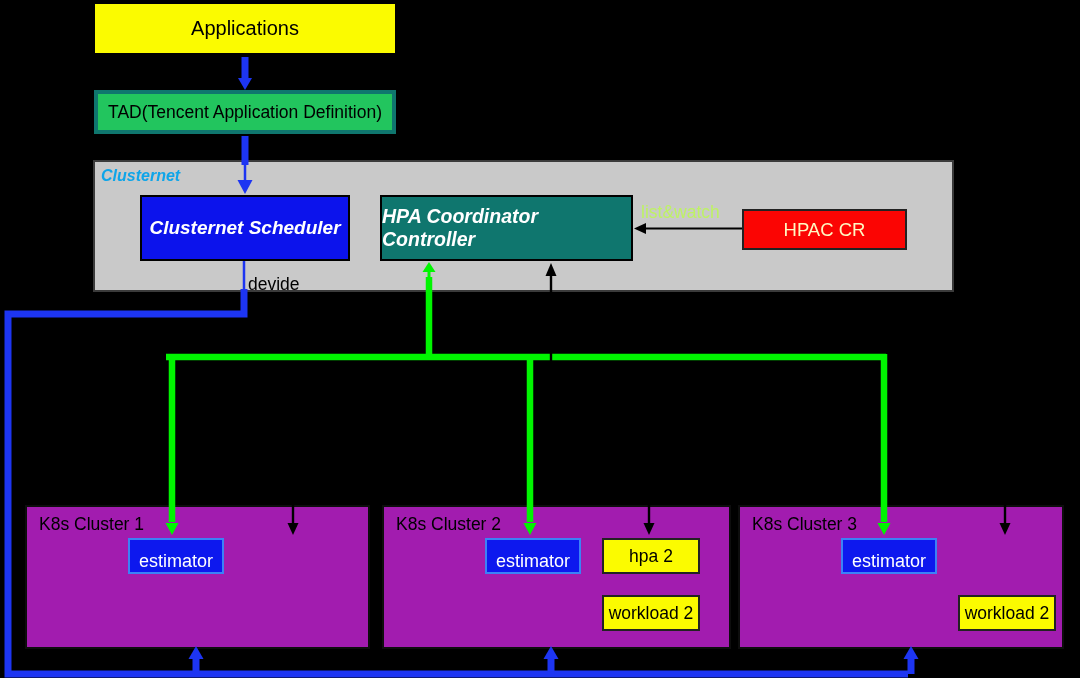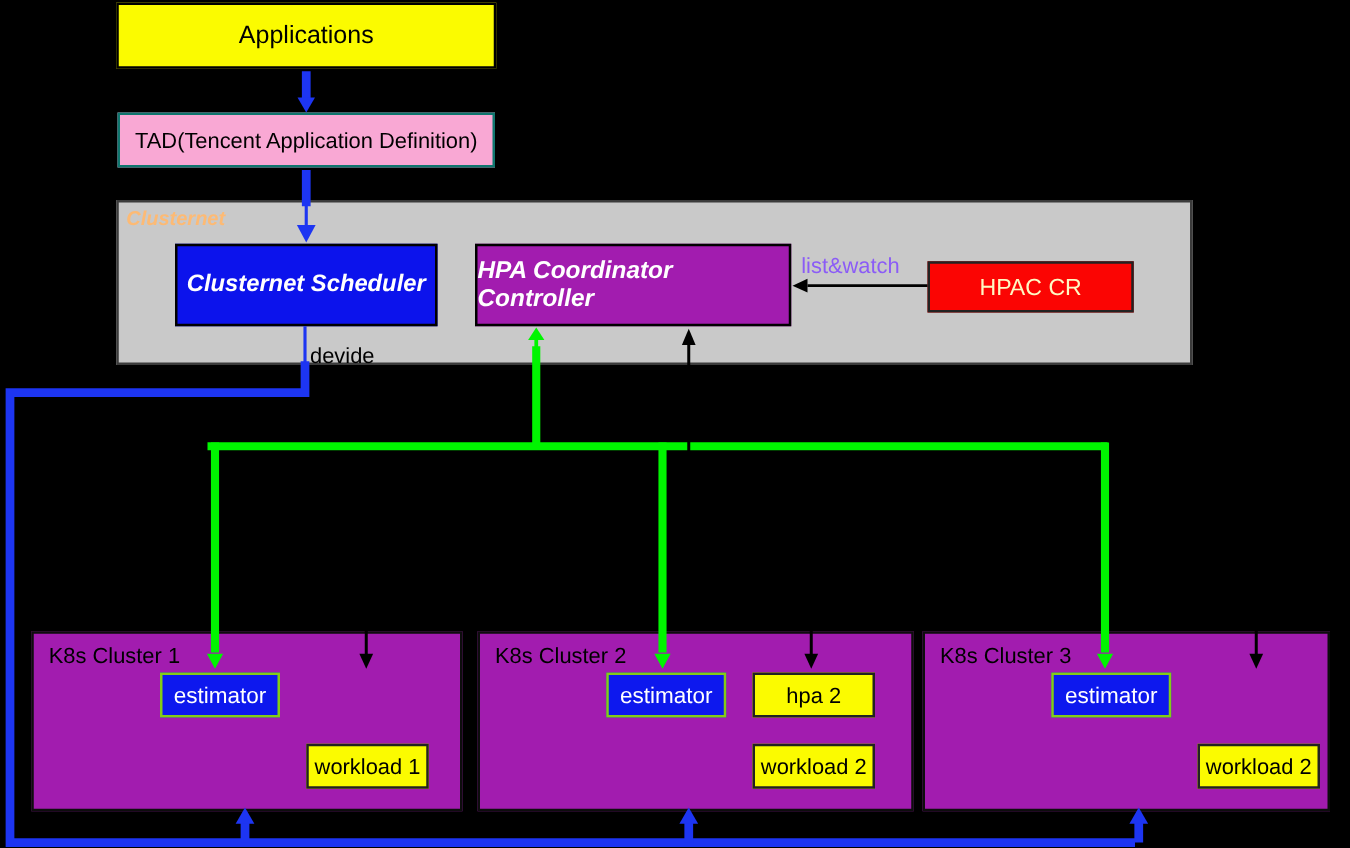--- a/index.html
+++ b/index.html
@@ -3,40 +3,40 @@
 <meta charset="utf-8">
 <style>
   html,body{margin:0;padding:0;background:#000;}
   #stage{
     position:relative;width:1080px;height:678px;background:#000;overflow:hidden;
     font-family:Liberation Sans, sans-serif;
   }
   .box{position:absolute;display:flex;align-items:center;justify-content:center;box-sizing:border-box;}
   .apps{left:93px;top:2px;width:304px;height:53px;background:#fbfb00;border:2px solid #000;
         font-size:20px;color:#000;}
-  .tad{left:94px;top:90px;width:302px;height:44px;background:#f9a8d4;border:2px solid #0f766e;
+  .tad{left:94px;top:90px;width:302px;height:44px;background:#22c55e;border:4px solid #0f766e;
        font-size:17.5px;color:#000;}
   .clusternet{left:93px;top:160px;width:861px;height:132px;background:#c9c9c9;border:2px solid #3b3b3b;z-index:1;}
-  .clusternet-label{position:absolute;left:101px;top:167px;font-size:16px;font-weight:bold;font-style:italic;color:#fdba74;z-index:2;}
+  .clusternet-label{position:absolute;left:101px;top:167px;font-size:16px;font-weight:bold;font-style:italic;color:#0ea5e9;z-index:2;}
   .scheduler{left:140px;top:195px;width:210px;height:66px;background:#0c13ec;border:2.5px solid #000;
              font-size:19px;font-weight:bold;font-style:italic;color:#fff;z-index:2;}
-  .controller{left:380px;top:195px;width:253px;height:66px;background:#a21caf;border:2.5px solid #000;
+  .controller{left:380px;top:195px;width:253px;height:66px;background:#0f766e;border:2.5px solid #000;
               font-size:19.5px;font-weight:bold;font-style:italic;color:#fff;z-index:2;}
   .hpaccr{left:742px;top:209px;width:165px;height:41px;background:#fb0503;border:2px solid #222;
           font-size:18.5px;color:#fef9c3;z-index:2;}
-  .listwatch{position:absolute;left:641px;top:202px;font-size:17.5px;color:#8b5cf6;z-index:2;}
+  .listwatch{position:absolute;left:641px;top:202px;font-size:17.5px;color:#bef264;z-index:2;}
   .devide{position:absolute;left:248px;top:274px;height:17px;overflow:hidden;font-size:17.5px;color:#000;z-index:2;}
   .cluster{position:absolute;top:505px;height:140px;background:#a21caf;border:2.5px solid #0d0d0d;z-index:2;}
   .c1{left:25px;width:341px;}
   .c2{left:382px;width:345px;}
   .c3{left:738px;width:322px;}
   .cluster-name{position:absolute;left:12px;top:7px;font-size:17.5px;color:#000;}
   .inner{position:absolute;display:flex;align-items:center;justify-content:center;box-sizing:border-box;}
-  .estimator{left:101px;top:31px;width:96px;height:36px;background:#0d18ee;border:2px solid #84cc16;
-             font-size:18px;color:#fff;}
+  .estimator{left:101px;top:31px;width:96px;height:36px;background:#0d18ee;border:2px solid #3b82f6;
+             font-size:18px;color:#fff;align-items:flex-end;}
   .hpa{left:218px;top:31px;width:98px;height:36px;background:#fbfb00;border:2px solid #222;
        font-size:17.5px;color:#000;}
   .workload{left:218px;top:88px;width:98px;height:36px;background:#fbfb00;border:2px solid #222;
             font-size:17.5px;color:#000;}
   svg.wires{position:absolute;left:0;top:0;z-index:3;pointer-events:none;}
 </style>
 </head>
 <body>
 
 <div id="stage">
@@ -64,23 +64,20 @@
     <span>HPAC CR</span>
   </div>
 
   <div class="listwatch">list&amp;watch</div>
   <div class="devide">devide</div>
 
   <div class="cluster c1">
     <div class="cluster-name">K8s Cluster 1</div>
     <div class="inner estimator">
       <span>estimator</span>
-    </div>
-    <div class="inner workload">
-      <span>workload 1</span>
     </div>
   </div>
 
   <div class="cluster c2">
     <div class="cluster-name">K8s Cluster 2</div>
     <div class="inner estimator">
       <span>estimator</span>
     </div>
     <div class="inner hpa">
       <span>hpa 2</span>

